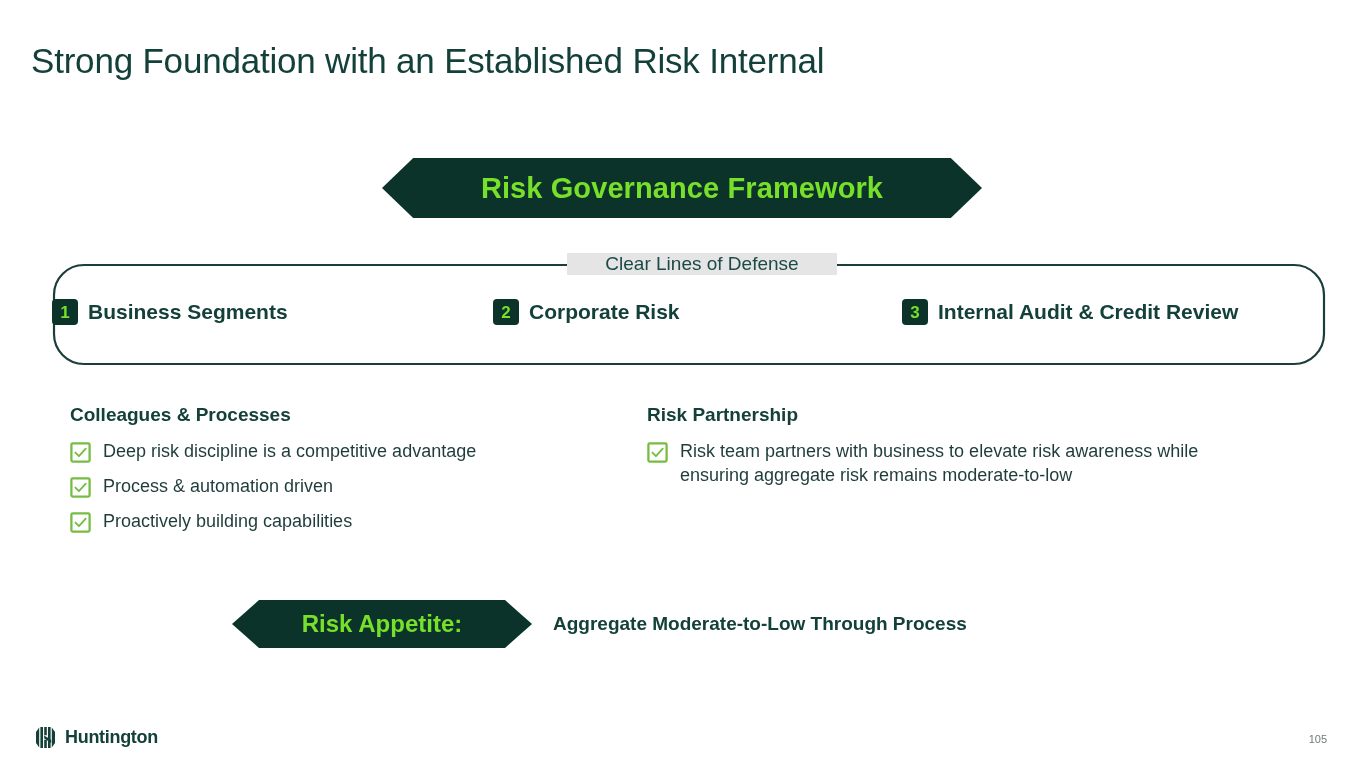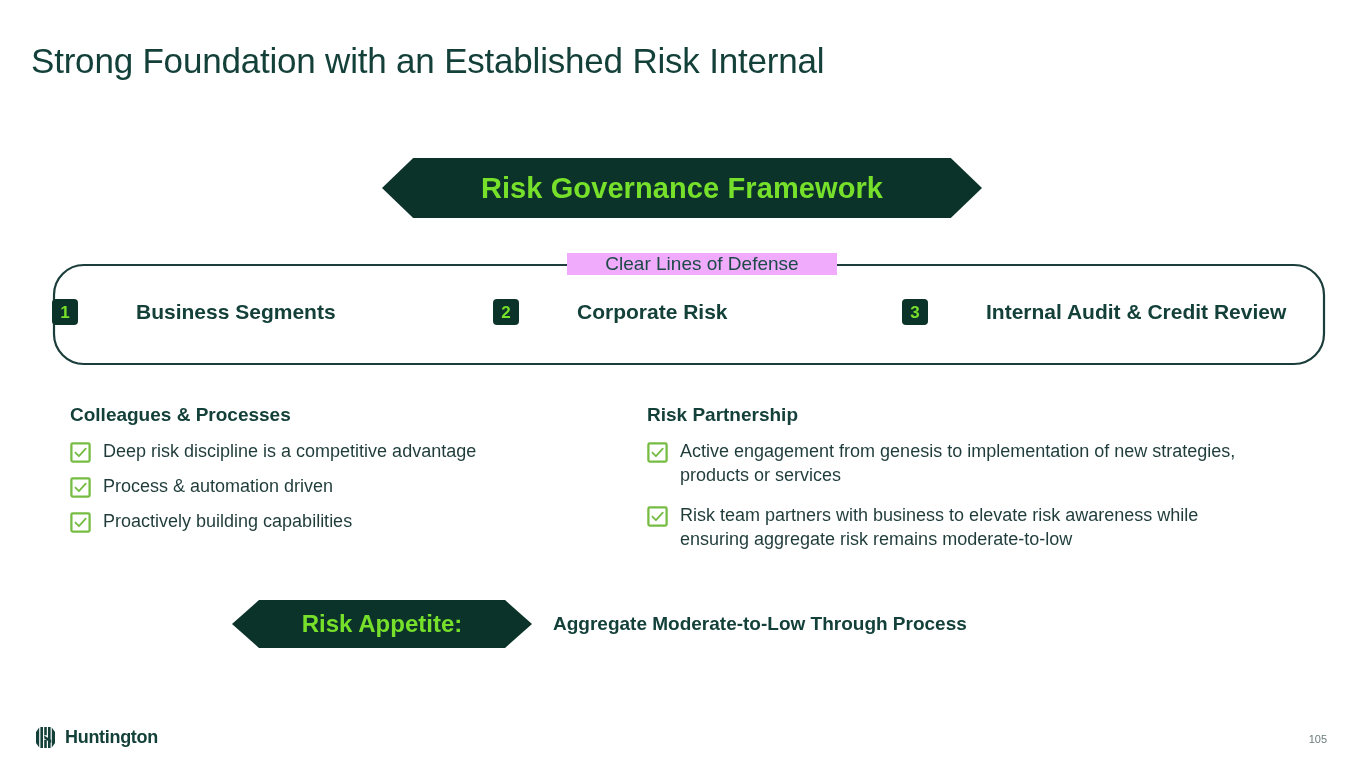--- a/index.html
+++ b/index.html
@@ -61,21 +61,21 @@
     position: absolute;
     left: 0;
     top: 0;
   }
   .defense-label {
     position: absolute;
     left: 515px;
     top: -10px;
     width: 250px;
     text-align: center;
-    background: #f0abfc;
+    background: #e5e5e5;
     font-size: 19px;
     color: #1d4a47;
     padding: 0 10px;
   }
   .defense-row {
     position: absolute;
     left: 0;
     top: 36px;
     width: 100%;
     height: 40px;
@@ -98,21 +98,20 @@
     display: flex;
     align-items: center;
     justify-content: center;
     line-height: 1;
   }
   .defense-item-label {
     font-size: 21px;
     font-weight: bold;
     color: #14403a;
     white-space: nowrap;
-    margin-left: 48px;
   }
   .defense-item-0 { left: 0px; }
   .defense-item-1 { left: 441px; }
   .defense-item-2 { left: 850px; }
 
   
   .columns {
     position: absolute;
     left: 0;
     top: 392px;
@@ -261,27 +260,20 @@
         <rect x="1.6" y="1.6" width="20.8" height="20.8" rx="1.5" fill="#ffffff" stroke="#76bc43" stroke-width="2.6"></rect>
         <path d="M6.2 12.1 L10.2 16.2 L18 7.6" fill="none" stroke="#76bc43" stroke-width="2.1" stroke-linecap="round" stroke-linejoin="round"></path>
       </svg>
       <span class="bullet-text">Proactively building capabilities</span>
     </div>
   </div>
 
   <div class="col col-right">
     <div class="col-heading">Risk Partnership</div>
 
-    <div class="bullet">
-      <svg class="checkbox" viewBox="0 0 24 24">
-        <rect x="1.6" y="1.6" width="20.8" height="20.8" rx="1.5" fill="#ffffff" stroke="#76bc43" stroke-width="2.6"></rect>
-        <path d="M6.2 12.1 L10.2 16.2 L18 7.6" fill="none" stroke="#76bc43" stroke-width="2.1" stroke-linecap="round" stroke-linejoin="round"></path>
-      </svg>
-      <span class="bullet-text">Active engagement from genesis to implementation of new strategies, products or services</span>
-    </div>
 
     <div class="bullet">
       <svg class="checkbox" viewBox="0 0 24 24">
         <rect x="1.6" y="1.6" width="20.8" height="20.8" rx="1.5" fill="#ffffff" stroke="#76bc43" stroke-width="2.6"></rect>
         <path d="M6.2 12.1 L10.2 16.2 L18 7.6" fill="none" stroke="#76bc43" stroke-width="2.1" stroke-linecap="round" stroke-linejoin="round"></path>
       </svg>
       <span class="bullet-text">Risk team partners with business to elevate risk awareness while ensuring aggregate risk remains moderate-to-low</span>
     </div>
   </div>
 

